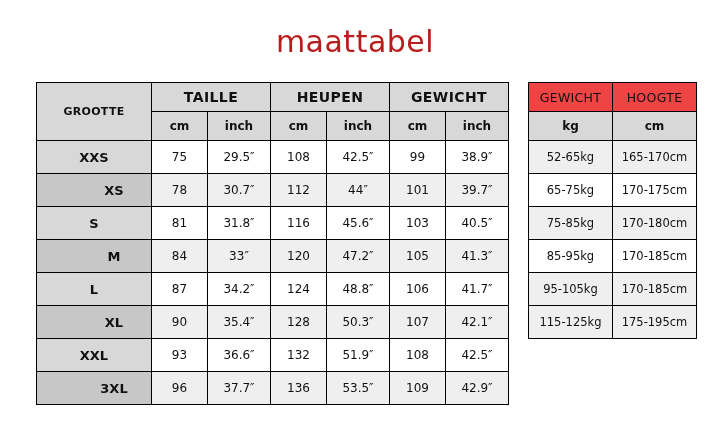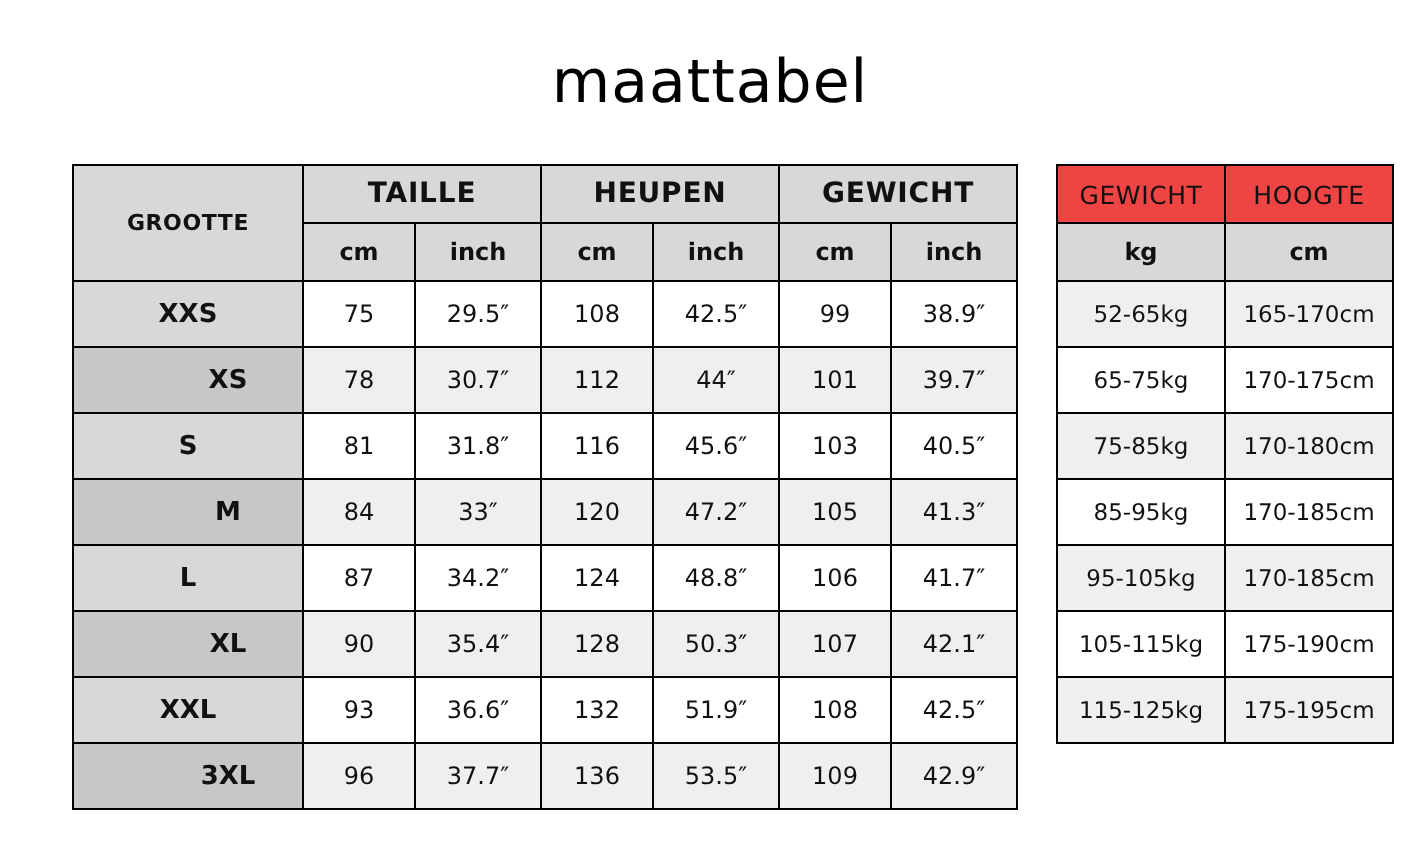--- a/index.html
+++ b/index.html
@@ -18,21 +18,21 @@
     position: relative;
     width: 710px;
     height: 429px;
     background: #ffffff;
   }
   .title {
     text-align: center;
     font-size: 30px;
     font-weight: 400;
     letter-spacing: 0.5px;
-    color: #000000;
+    color: #b91c1c;
     padding-top: 24px;
     padding-bottom: 10px;
     font-family: "DejaVu Sans", sans-serif;
   }
   .tables {
     position: absolute;
     top: 82px;
     left: 0;
     width: 710px;
     display: flex;
@@ -258,24 +258,20 @@
             <td class="side-cell">170-180cm</td>
           </tr>
           <tr>
             <td class="side-cell">85-95kg</td>
             <td class="side-cell">170-185cm</td>
           </tr>
           <tr class="row-alt">
             <td class="side-cell">95-105kg</td>
             <td class="side-cell">170-185cm</td>
           </tr>
-          <tr>
-            <td class="side-cell">105-115kg</td>
-            <td class="side-cell">175-190cm</td>
-          </tr>
           <tr class="row-alt">
             <td class="side-cell">115-125kg</td>
             <td class="side-cell">175-195cm</td>
           </tr>
         </tbody>
       </table>
     </div>
 
   </div>
 </div>

